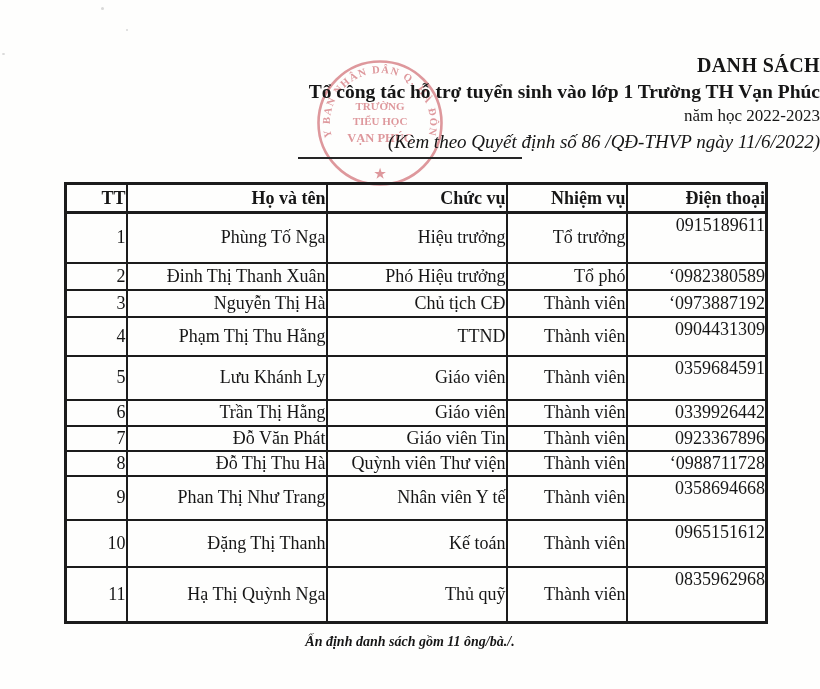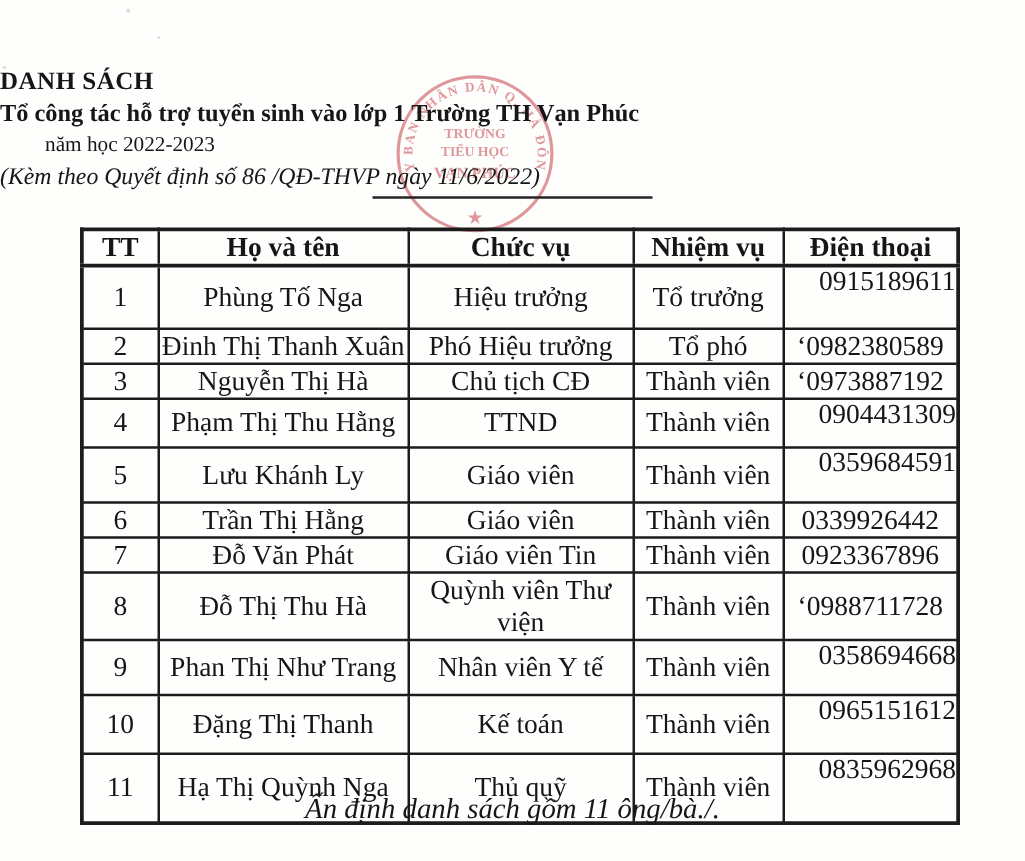--- a/index.html
+++ b/index.html
@@ -3,47 +3,47 @@
 <meta charset="utf-8">
 <style>
   html,body { margin:0; padding:0; background:#ffffff; }
   .page {
     position:relative; width:820px; height:689px; overflow:hidden;
     background:#fefefd;
     font-family:"Liberation Serif","DejaVu Serif",serif;
     color:#161616;
   }
   
-  .doc-header { position:absolute; top:54px; left:0; width:100%; text-align:left; z-index:2; }
+  .doc-header { position:absolute; top:54px; left:0; width:100%; text-align:right; z-index:2; }
   .doc-title  { font-size:20px; font-weight:bold; letter-spacing:.4px; }
   .doc-sub1   { font-size:19.5px; font-weight:bold; margin-top:4px; }
   .doc-sub2   { font-size:17px; font-weight:normal; margin-top:3px;margin-left:36px; }
   .doc-ref    { font-size:19px; font-style:italic; margin-top:5px; }
   .ref-rule   { width:224px; height:0; border-top:2px solid #262626; margin:4px auto 0; }
   
   .stamp { position:absolute; left:315px; top:57px; width:130px; height:132px;
            z-index:1; opacity:.55; filter:blur(.3px); }
   .stamp text { font-family:"Liberation Serif","DejaVu Serif",serif; font-weight:bold; }
   
   table.roster {
     position:absolute; left:64px; top:182px; width:701px; z-index:2;
     border-collapse:collapse; table-layout:fixed;
     border:3px solid #1c1c1c;
   }
   table.roster th, table.roster td {
-    border:2px solid #1c1c1c; text-align:center; vertical-align:middle;
-    font-size:22px; padding:0; overflow:hidden;
+    border:2px solid #1c1c1c; text-align:right; vertical-align:middle;
+    font-size:18px; padding:0; overflow:hidden;
   }
   table.roster th { height:26px; font-weight:bold; border-bottom-width:3px; }
   td.cell-name { text-align:left; padding-left:13px; }
   td.cell-phone.top { vertical-align:top; line-height:22px;padding-left:27px; }
   
   .footer-note {
     position:absolute; top:634px; left:0; width:100%; text-align:center; z-index:2;
-    font-size:23px; font-weight:normal; font-style:italic;
+    font-size:14px; font-weight:bold; font-style:italic;
   }
   
   .speck { position:absolute; background:#b9b9b9; border-radius:50%; opacity:.55; z-index:0; }
 </style>
 </head>
 <body>
 
 <div class="page">
 
   <div class="speck" style="left:101px;top:7px;width:3px;height:3px;"></div>

